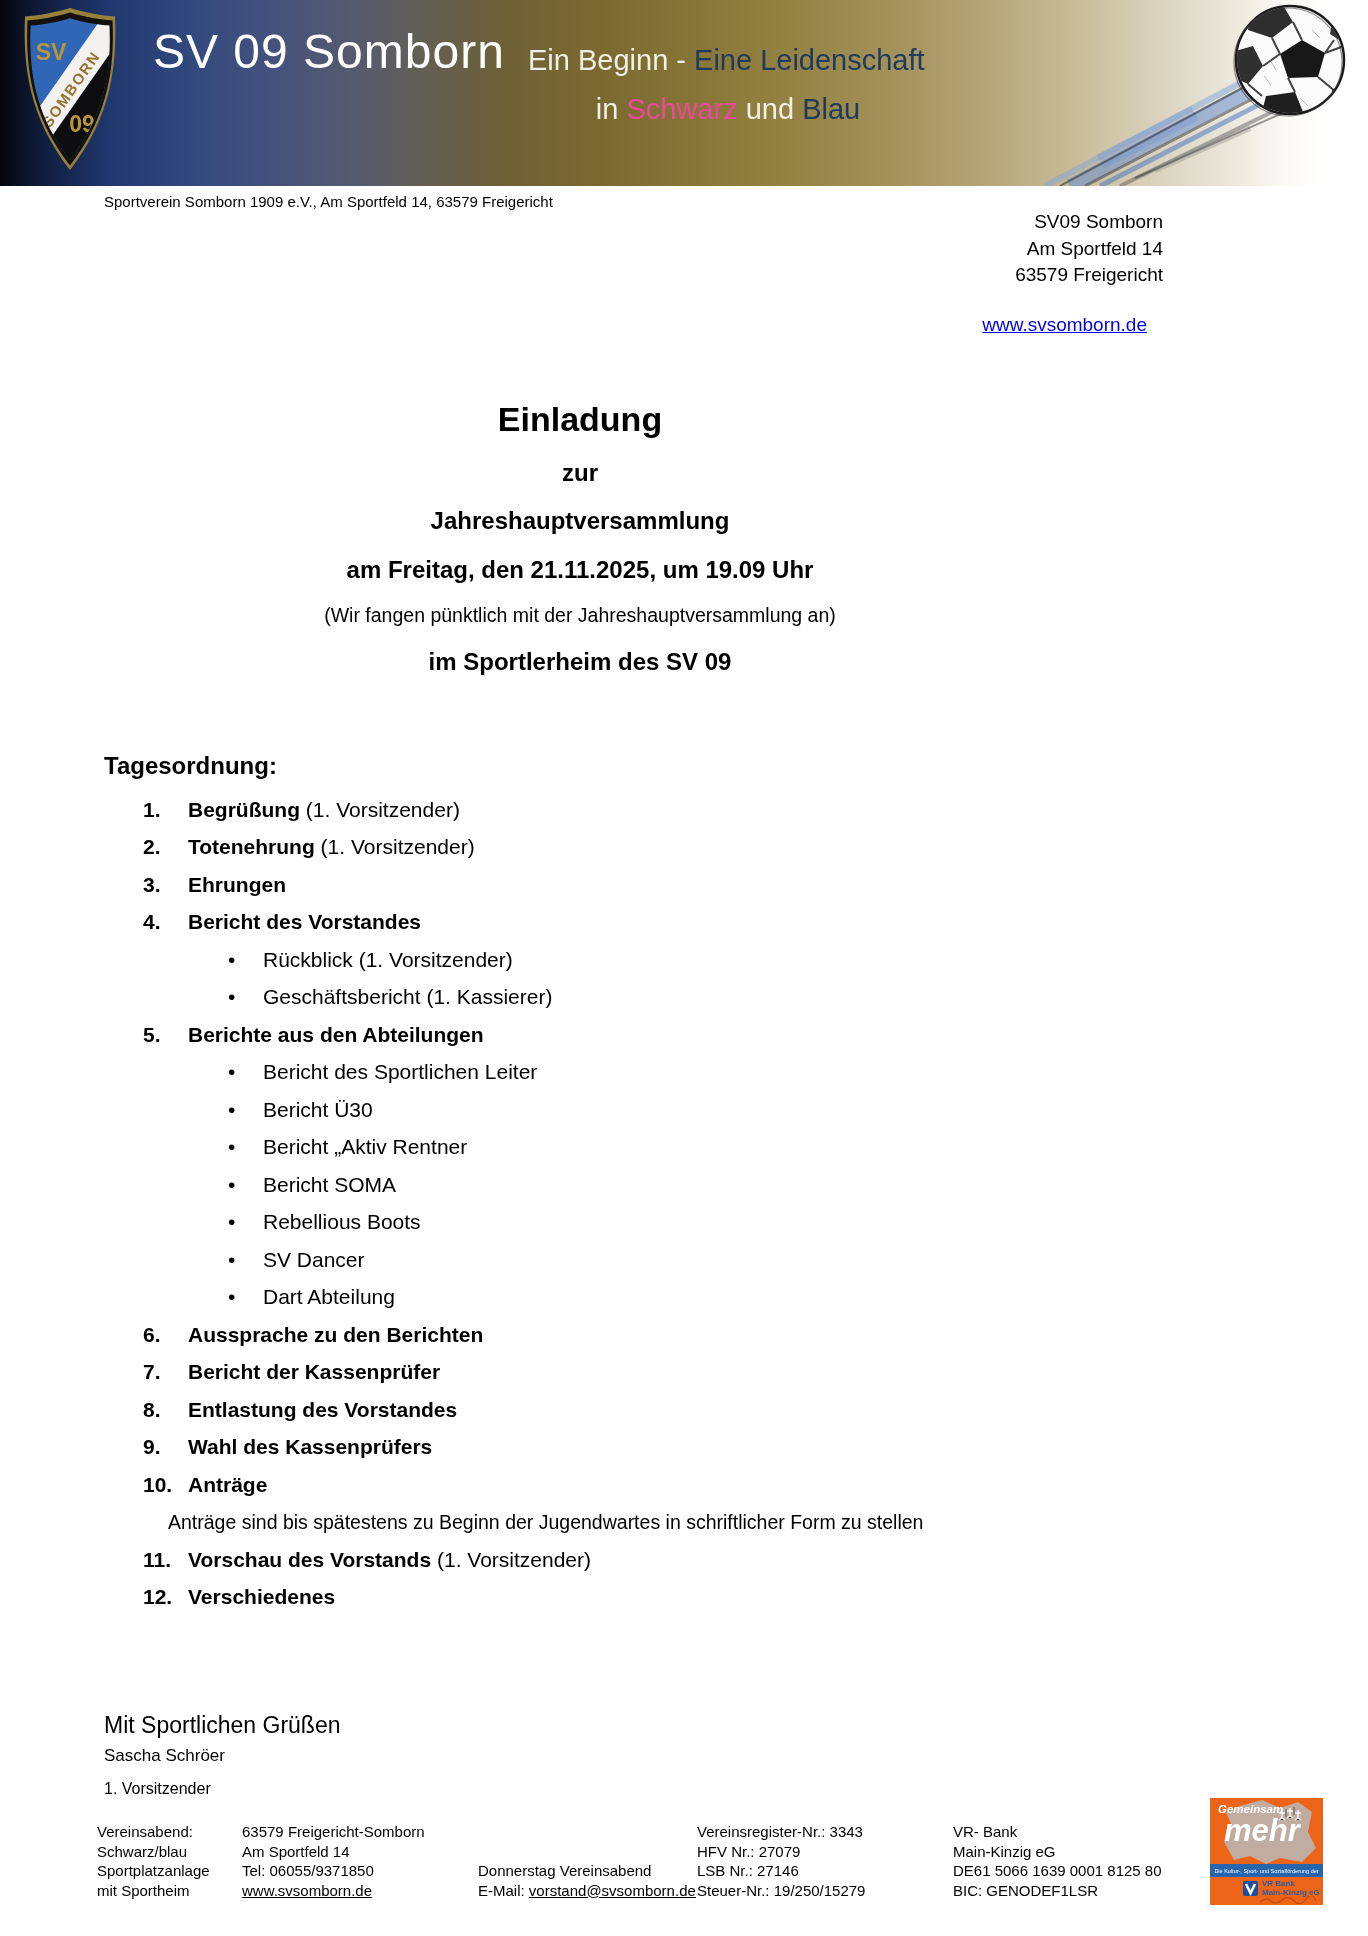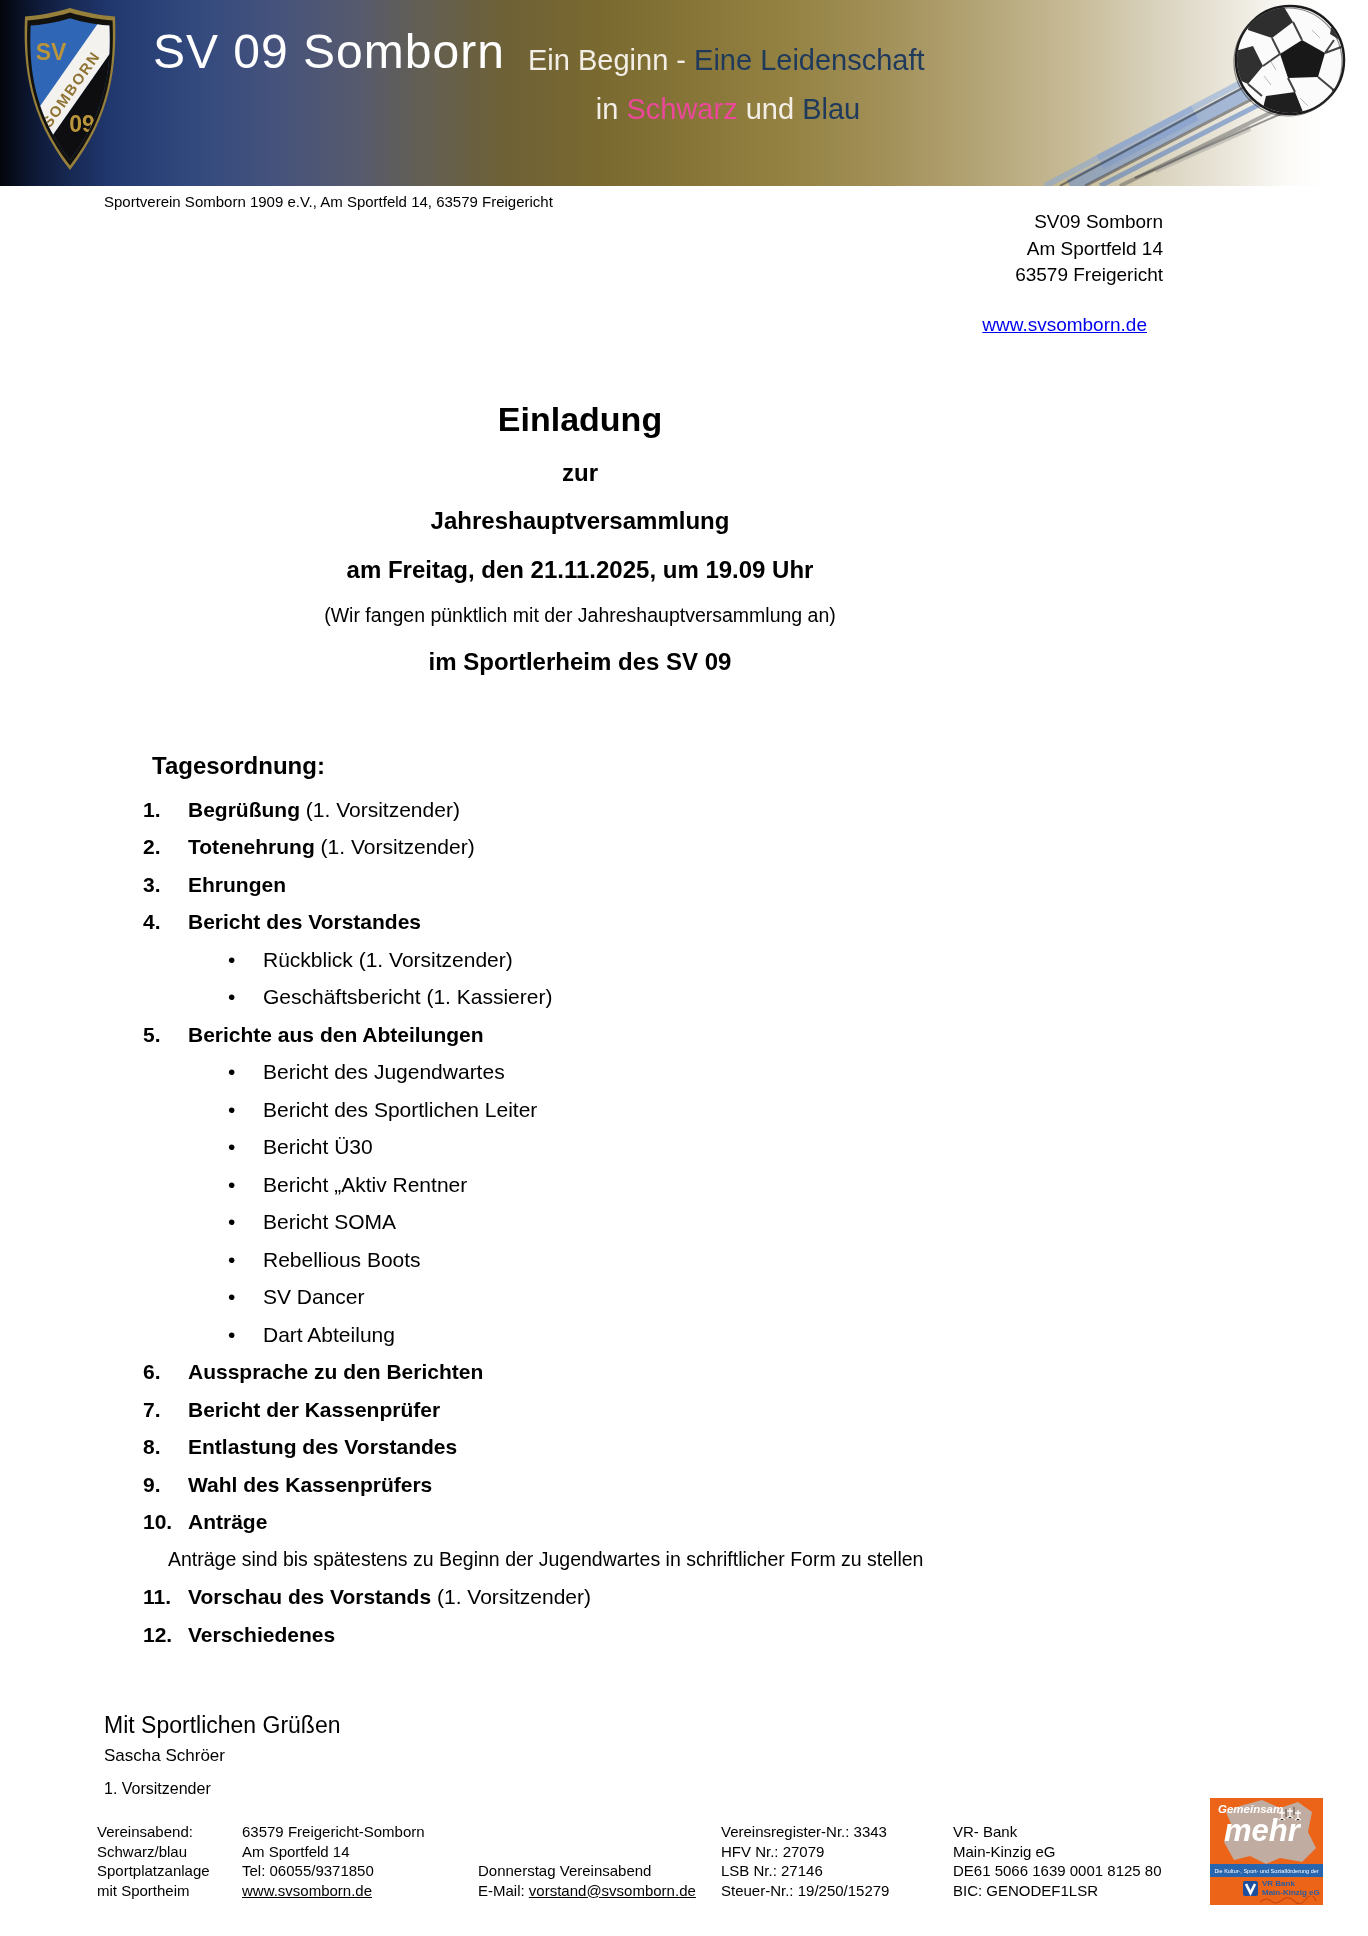--- a/index.html
+++ b/index.html
@@ -30,38 +30,38 @@
   
   .tline{position:absolute;left:0;width:1160px;text-align:center;white-space:nowrap;}
   .t-einladung{top:400px;font-size:34px;font-weight:bold;}
   .t-zur{top:459px;font-size:24px;font-weight:bold;}
   .t-jhv{top:507px;font-size:24px;font-weight:bold;}
   .t-date{top:556px;font-size:24px;font-weight:bold;}
   .t-note{top:604px;font-size:19.5px;}
   .t-loc{top:648px;font-size:24px;font-weight:bold;}
 
   
-  .tagesordnung{position:absolute;left:104px;top:752px;font-size:24px;font-weight:bold;margin-left:48px;}
+  .tagesordnung{position:absolute;left:104px;top:752px;font-size:24px;font-weight:bold;}
   .agenda{position:absolute;left:143px;top:791px;width:1000px;}
   .ag-row{height:37.5px;display:flex;align-items:center;font-size:21px;white-space:pre;}
   .ag-num{font-weight:bold;width:45px;flex:none;}
   .ag-bold{font-weight:bold;}
   .row-bullet{padding-left:85px;}
   .dot{width:35px;flex:none;}
   .dot::before{content:"\2022";}
   .row-note{padding-left:25px;font-size:19.5px;}
 
   
   .close1{position:absolute;left:104px;top:1712px;font-size:23px;}
   .close2{position:absolute;left:104px;top:1746px;font-size:17px;}
   .close3{position:absolute;left:104px;top:1780px;font-size:16px;}
 
   
   .f-col{position:absolute;top:1822px;font-size:15px;line-height:19.7px;white-space:nowrap;}
-  .f1{left:97px;}  .f2{left:242px;}  .f3{left:478px;top:1861px;}  .f4{left:697px;margin-left:24px;}  .f5{left:953px;}
+  .f1{left:97px;}  .f2{left:242px;}  .f3{left:478px;top:1861px;}  .f4{left:697px;}  .f5{left:953px;}
   .u{text-decoration:underline;cursor:pointer;}
 
   
   .vr-logo{position:absolute;left:1210px;top:1798px;width:113px;height:107px;background:#ec6418;overflow:hidden;}
   .vr-map{position:absolute;left:0;top:0;width:113px;height:107px;}
   .vr-gemeinsam{position:absolute;left:8px;top:5px;font-size:11.5px;font-weight:bold;font-style:italic;color:#ffffff;z-index:2;}
   .vr-mehr{position:absolute;left:14px;top:15px;font-size:31px;font-weight:bold;font-style:italic;color:#ffffff;z-index:2;}
   .vr-erreichen{position:absolute;left:42px;top:67px;font-size:13px;font-weight:bold;font-style:italic;color:#ffffff;z-index:2;}
   .vr-bar{position:absolute;left:0;top:66px;width:113px;height:13px;background:#2766ae;color:#ffffff;
           font-size:5.5px;display:flex;align-items:center;justify-content:center;z-index:2;white-space:nowrap;}
@@ -151,21 +151,20 @@
 
   <div class="tagesordnung">Tagesordnung:</div>
   <div class="agenda">
     <div class="ag-row"><span class="ag-num">1.</span><span class="ag-bold">Begrüßung</span><span> (1. Vorsitzender)</span></div>
     <div class="ag-row"><span class="ag-num">2.</span><span class="ag-bold">Totenehrung</span><span> (1. Vorsitzender)</span></div>
     <div class="ag-row"><span class="ag-num">3.</span><span class="ag-bold">Ehrungen</span><span></span></div>
     <div class="ag-row"><span class="ag-num">4.</span><span class="ag-bold">Bericht des Vorstandes</span><span></span></div>
     <div class="ag-row row-bullet"><span class="dot"></span><span>Rückblick (1. Vorsitzender)</span></div>
     <div class="ag-row row-bullet"><span class="dot"></span><span>Geschäftsbericht (1. Kassierer)</span></div>
     <div class="ag-row"><span class="ag-num">5.</span><span class="ag-bold">Berichte aus den Abteilungen</span><span></span></div>
-    <div class="ag-row row-bullet"><span class="dot"></span><span>Bericht des Jugendwartes</span></div>
     <div class="ag-row row-bullet"><span class="dot"></span><span>Bericht des Sportlichen Leiter</span></div>
     <div class="ag-row row-bullet"><span class="dot"></span><span>Bericht Ü30</span></div>
     <div class="ag-row row-bullet"><span class="dot"></span><span>Bericht „Aktiv Rentner</span></div>
     <div class="ag-row row-bullet"><span class="dot"></span><span>Bericht SOMA</span></div>
     <div class="ag-row row-bullet"><span class="dot"></span><span>Rebellious Boots</span></div>
     <div class="ag-row row-bullet"><span class="dot"></span><span>SV Dancer</span></div>
     <div class="ag-row row-bullet"><span class="dot"></span><span>Dart Abteilung</span></div>
     <div class="ag-row"><span class="ag-num">6.</span><span class="ag-bold">Aussprache zu den Berichten</span><span></span></div>
     <div class="ag-row"><span class="ag-num">7.</span><span class="ag-bold">Bericht der Kassenprüfer</span><span></span></div>
     <div class="ag-row"><span class="ag-num">8.</span><span class="ag-bold">Entlastung des Vorstandes</span><span></span></div>

